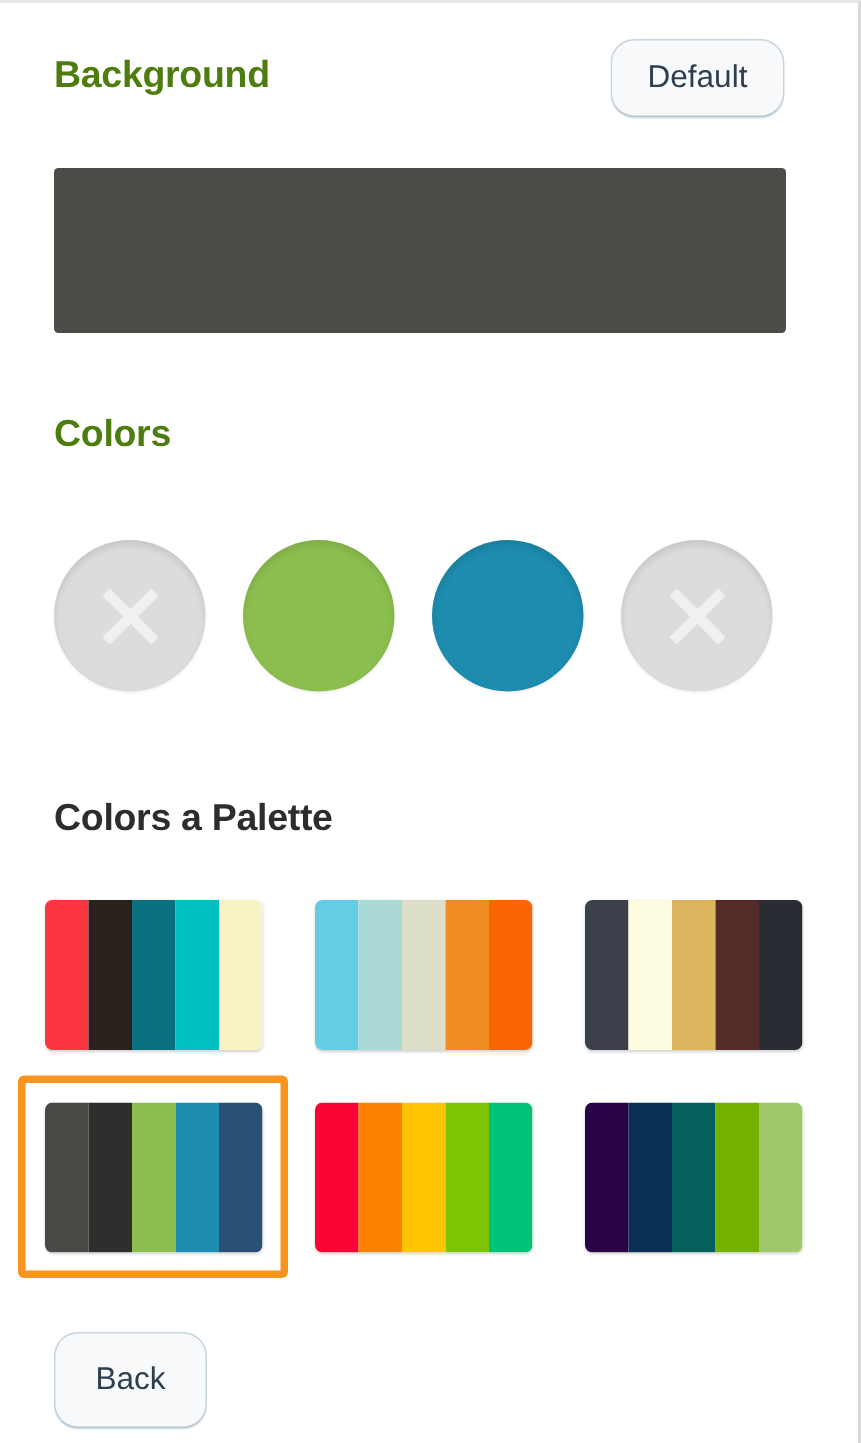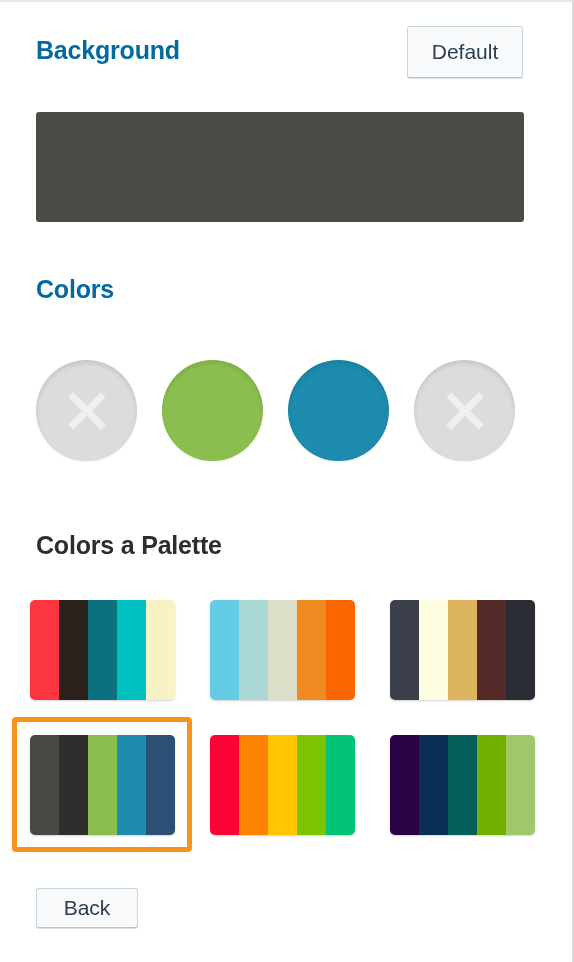--- a/index.html
+++ b/index.html
@@ -21,32 +21,32 @@
     border-right: 2px solid #d9d9d9;
     padding: 0;
   }
 
   .heading {
     font-size: 25px;
     font-weight: bold;
     letter-spacing: -0.2px;
     line-height: 1.1;
   }
-  .heading.muted  { color: #0369a1; text-align: center; }
+  .heading.muted  { color: #4d7c0f; text-align: center; }
   .heading.strong { color: #2d2d2d; }
 
   
   .btn {
     display: inline-flex;
     align-items: center;
     justify-content: center;
     background: #f7f9fa;
     border: 1px solid #c6d4de;
     border-bottom-color: #b4c6d4;
-    border-radius: 3px;
+    border-radius: 16px;
     color: #2c3e50;
     font-size: 21px;
     font-family: "Liberation Sans", sans-serif;
     cursor: pointer;
     box-shadow: 0 1px 0 rgba(180,198,212,0.55);
   }
 
   #default-btn {
     position: absolute;
     left: 407px;
@@ -166,21 +166,21 @@
 
   
   #footer-buttons {
     position: absolute;
     left: 36px;
     top: 886px;
     display: flex;
     gap: 14px;
   }
   #more-btn { width: 108px; height: 52px; }
-  #back-btn { width: 102px; height: 40px; }
+  #back-btn { width: 102px; height: 64px; }
 </style>
 </head>
 <body>
 
 <div id="panel">
 
   <div id="background-head" class="heading muted">Background</div>
 
   <button id="default-btn" class="btn">Default</button>
 

